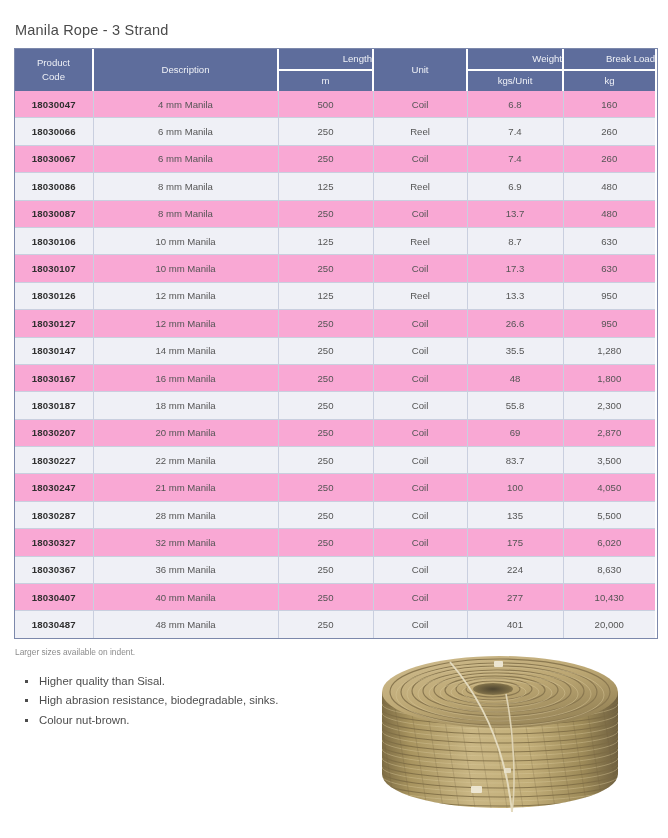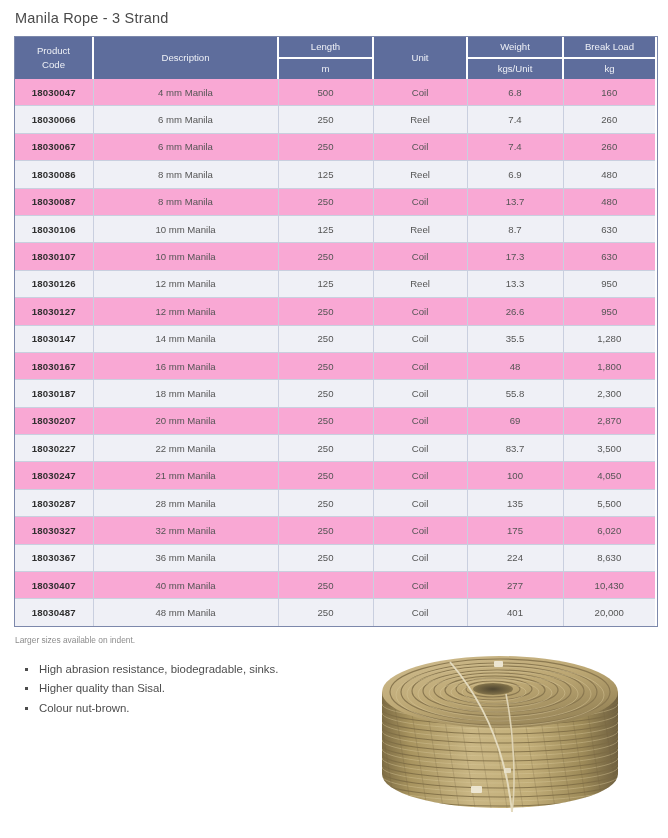--- a/index.html
+++ b/index.html
@@ -19,21 +19,21 @@
     width: 668px;
     height: 838px;
     box-sizing: border-box;
     padding: 0 14px;
   }
   .page-title {
     font-size: 14.5px;
     color: #4a4a4a;
     font-weight: 400;
     letter-spacing: .2px;
-    padding-top: 9px;
+    padding-top: 21px;
     margin: 0 0 9px 1px;
     line-height: 18px;
   }
 
   
   table.spec {
     border-collapse: collapse;
     width: 640px;
     table-layout: fixed;
     font-size: 9.6px;
@@ -58,20 +58,21 @@
   }
   thead th:last-child { border-right: none; }
   thead th.span2 {
     border-bottom: none;
     height: 40px;
     vertical-align: middle;
   }
   thead th.top {
     height: 20px;
     vertical-align: middle;
+    text-align: right;
   }
   thead th.bot {
     height: 20px;
     vertical-align: middle;
     border-bottom: none;
   }
   thead th.two-line {
     line-height: 1.45;
   }
 
@@ -341,22 +342,22 @@
             <td>401</td>
             <td>20,000</td>
           </tr>
         </tbody>
     </table>
   </div>
 
   <div class="footnote">Larger sizes available on indent.</div>
 
   <ul class="bullets" id="bullet-list">
+      <li>Higher quality than Sisal.</li>
       <li>High abrasion resistance, biodegradable, sinks.</li>
-      <li>Higher quality than Sisal.</li>
       <li>Colour nut-brown.</li>
     </ul>
 
   <div class="rope-figure">
     <svg class="rope-svg" width="268" height="200" viewBox="0 0 268 200">
       <defs>
         <linearGradient id="ropeBody" x1="0" y1="0" x2="1" y2="0">
           <stop offset="0%" stop-color="#7e6d45"></stop>
           <stop offset="12%" stop-color="#a8945f"></stop>
           <stop offset="38%" stop-color="#c9b684"></stop>

